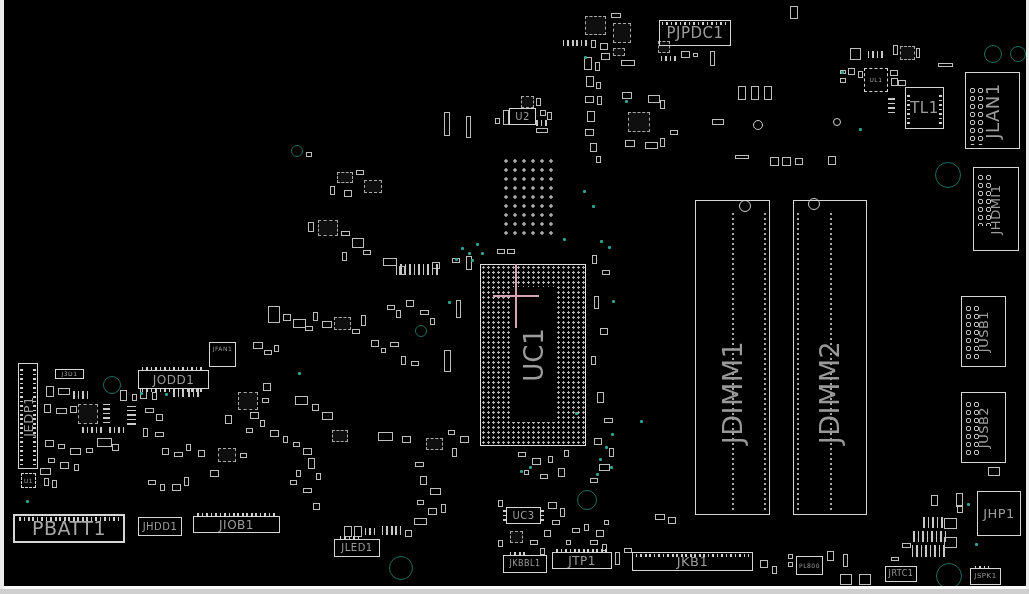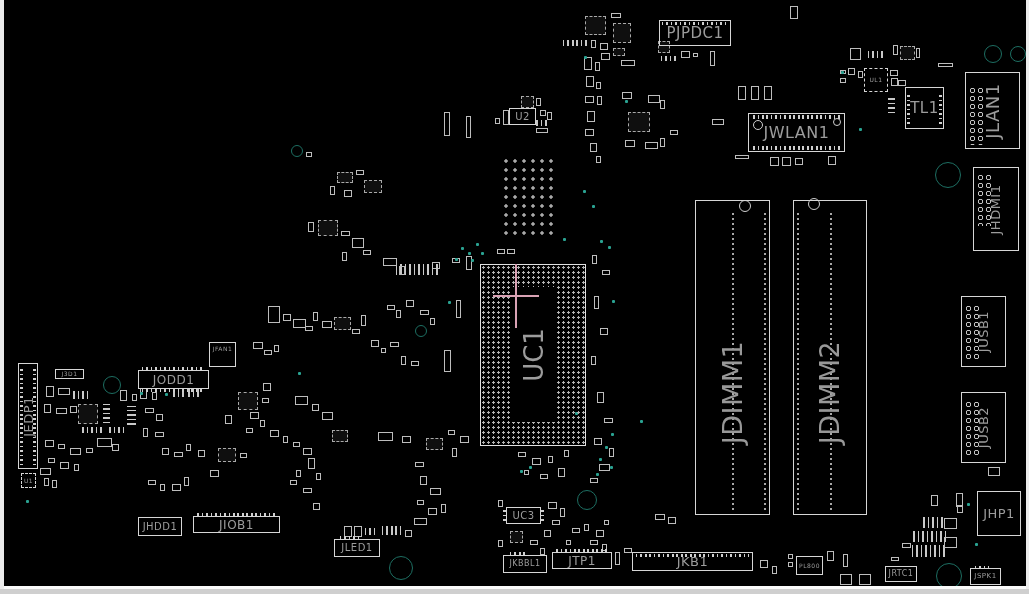--- a/index.html
+++ b/index.html
@@ -345,25 +345,20 @@
       <div class="hole" style="left: 808px; top: 198px; width: 10px; height: 10px;"></div>
     </div>
 
   <div class="dotgrid" style="left:504px;top:159px;width:53px;height:80px;"></div>
 
   <div class="cmp" style="left:659px;top:20px;width:72px;height:26px;font-size:15px;">
     <div class="hatch-h" style="left:2px;right:2px;top:1px;height:3px;"></div>
     <span class="lbl">PJPDC1</span>
   </div>
 
-  <div class="cmp" style="left:748px;top:113px;width:97px;height:39px;font-size:16px;">
-    <div class="hatch-h" style="left:4px;right:4px;top:1px;height:4px;"></div>
-    <div class="hatch-h" style="left:4px;right:4px;bottom:1px;height:4px;"></div>
-    <span class="lbl">JWLAN1</span>
-  </div>
 
   <div class="cmp" style="left:905px;top:87px;width:39px;height:42px;font-size:15px;">
     <div class="hatch-v" style="top:4px;bottom:4px;left:1px;width:3px;"></div>
     <div class="hatch-v" style="top:4px;bottom:4px;right:1px;width:3px;"></div>
     <span class="lbl">TL1</span>
   </div>
 
   <div class="cmp" style="left:864px;top:68px;width:24px;height:24px;font-size:6px;border-style:dashed;">
     <span class="lbl">UL1</span>
   </div>
@@ -437,20 +432,24 @@
   <div class="cmp" style="left:138px;top:370px;width:71px;height:19px;font-size:12px;">
     <div class="hatch-h" style="left:3px;right:3px;top:-4px;height:3px;"></div>
     <div class="hatch-h" style="left:3px;right:3px;bottom:-4px;height:3px;"></div>
     <span class="lbl">JODD1</span>
   </div>
 
   <div class="cmp" style="left:209px;top:342px;width:27px;height:25px;font-size:6px;align-items:flex-start;justify-content:center;">
     <span class="lbl" style="margin-top:3px;">JFAN1</span>
   </div>
 
+  <div class="cmp thick" style="left:13px;top:514px;width:112px;height:29px;font-size:19px;color:#a8a8a8;">
+    <div class="hatch-h" style="left:4px;right:4px;top:1px;height:4px;"></div>
+    <span class="lbl">PBATT1</span>
+  </div>
 
   <div class="cmp" style="left:138px;top:517px;width:44px;height:19px;font-size:10px;">
     <span class="lbl">JHDD1</span>
   </div>
 
   <div class="cmp" style="left:193px;top:516px;width:87px;height:17px;font-size:12px;">
     <div class="hatch-h" style="left:3px;right:3px;top:-4px;height:3px;"></div>
     <span class="lbl">JIOB1</span>
   </div>
 

